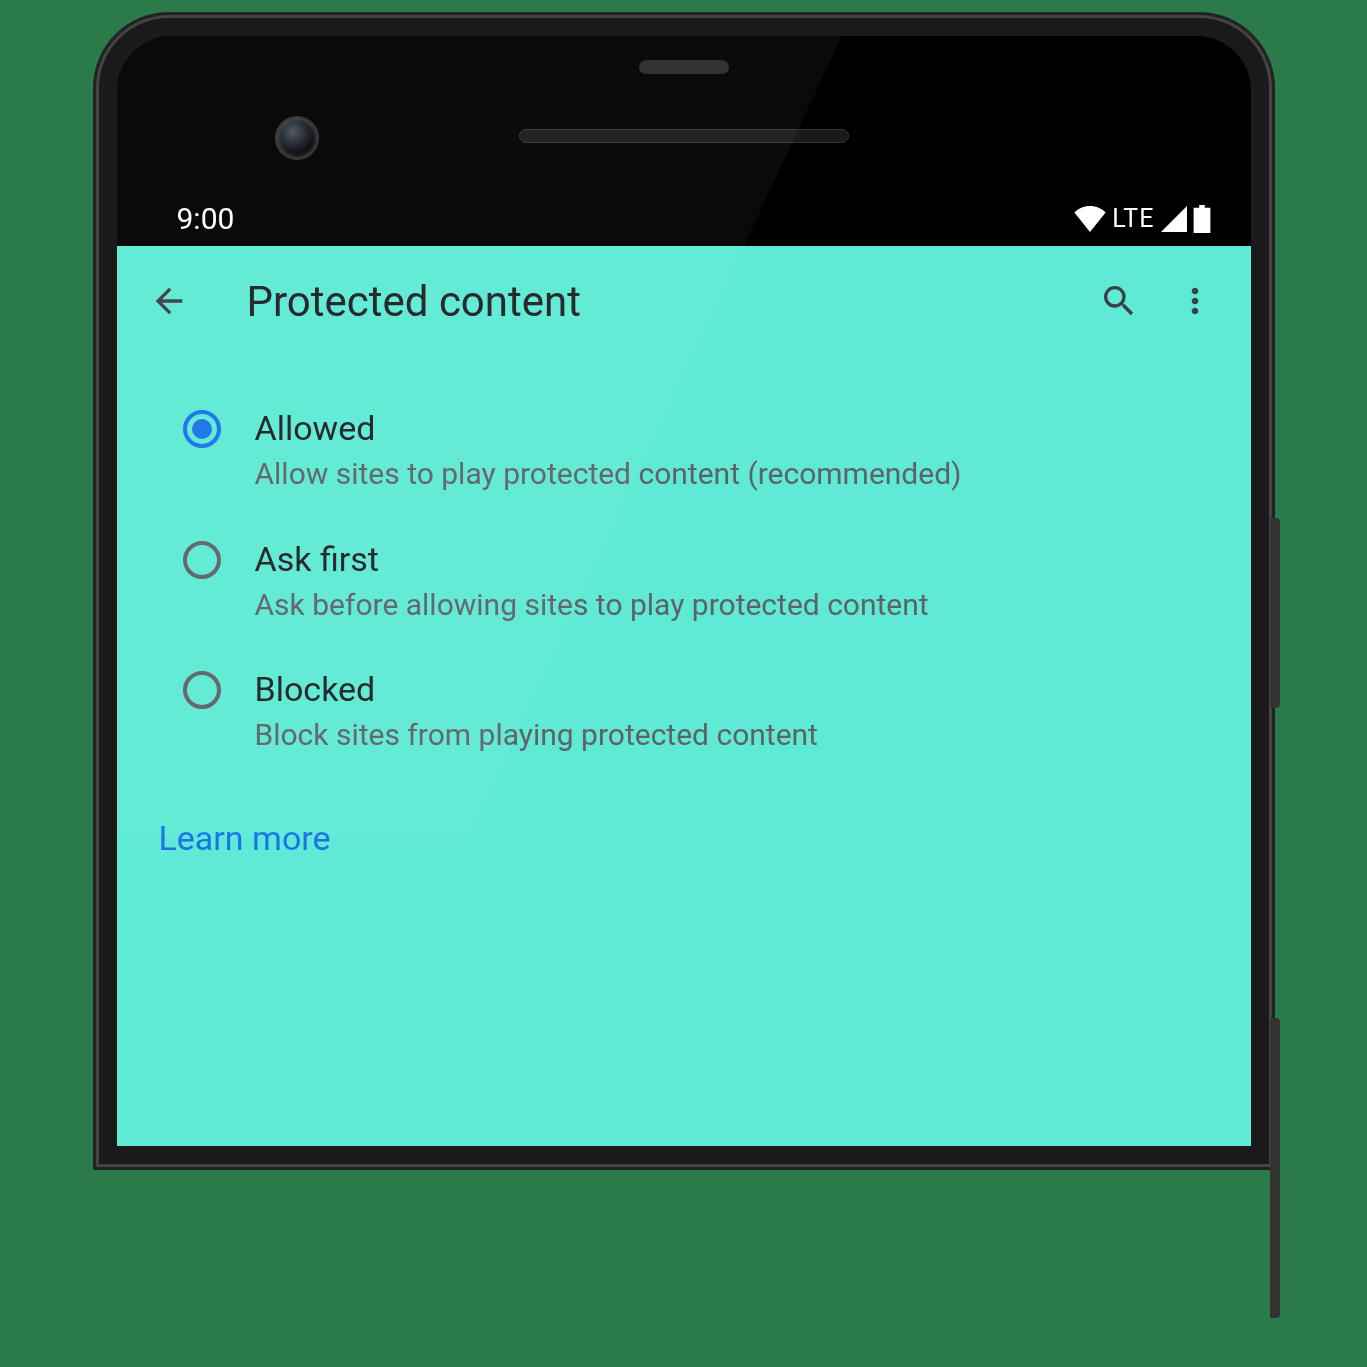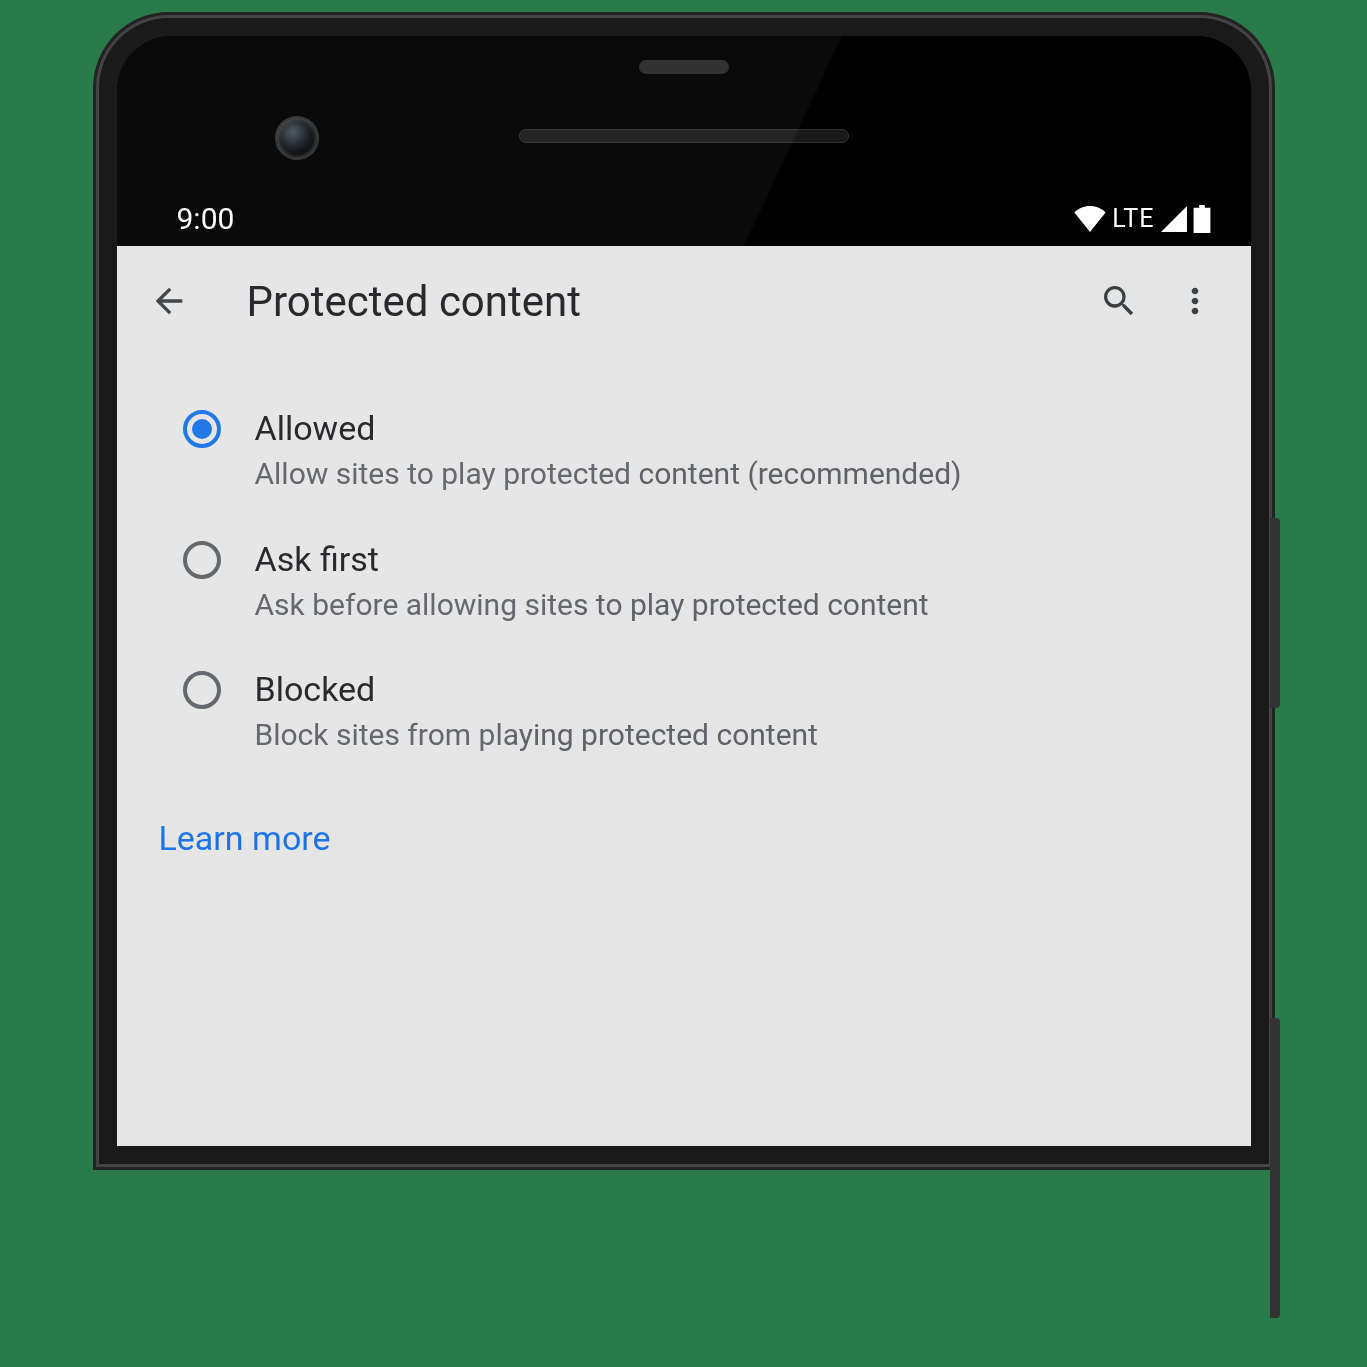--- a/index.html
+++ b/index.html
@@ -78,21 +78,21 @@
       left: 0;
       right: 0;
     }
     .status-left { font-weight: 400; padding-left: 20px; }
     .status-right { display: flex; align-items: center; gap: 6px; }
     .wifi-icon, .signal-icon, .battery-icon {
       display: inline-flex;
     }
     .lte-text { font-size: 25px; font-weight: 400; letter-spacing: 1px; }
     .screen {
-      background: #e5e5e5;
+      background: #5eead4;
       min-height: 900px;
       position: relative;
     }
     .glare {
       position: absolute;
       top: -210px;
       left: 0;
       width: 100%;
       height: 800px;
       background: linear-gradient(115deg, rgba(255,255,255,0.04) 0%, rgba(255,255,255,0.04) 48%, transparent 48.2%);

